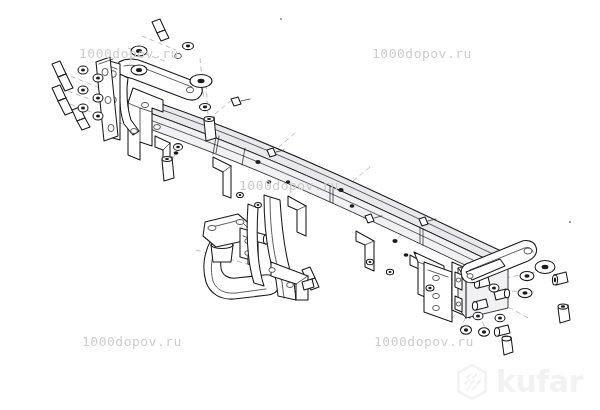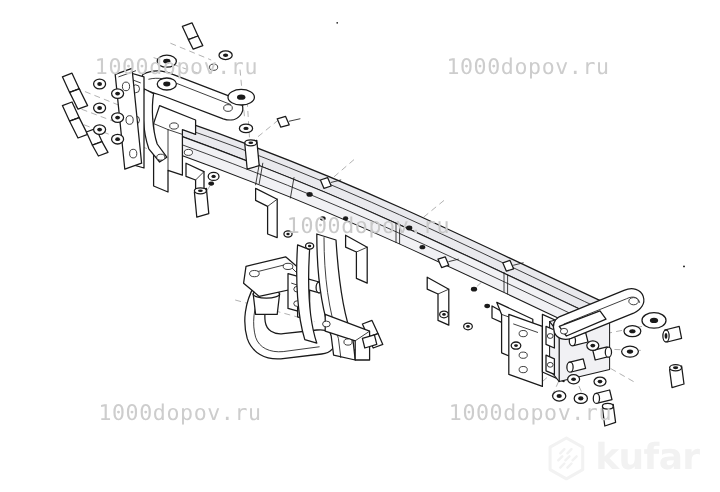--- a/index.html
+++ b/index.html
@@ -17,21 +17,21 @@
   }
   #drawing {
     position: absolute;
     left: 0; top: 0;
     width: 600px;
     height: 410px;
   }
   .wm {
     position: absolute;
     font-family: "DejaVu Sans Mono", monospace;
-    font-size: 18px;
+    font-size: 13px;
     letter-spacing: 0.5px;
     color: #cdcdcd;
     white-space: nowrap;
     user-select: none;
   }
   .wm-mid { color: #c9c9c9; }
   #wm-tl { left: 79px;  top: 46px; }
   #wm-tr { left: 372px; top: 46px; }
   #wm-mc { left: 239px; top: 178px; }
   #wm-bl { left: 82px;  top: 334px; }

